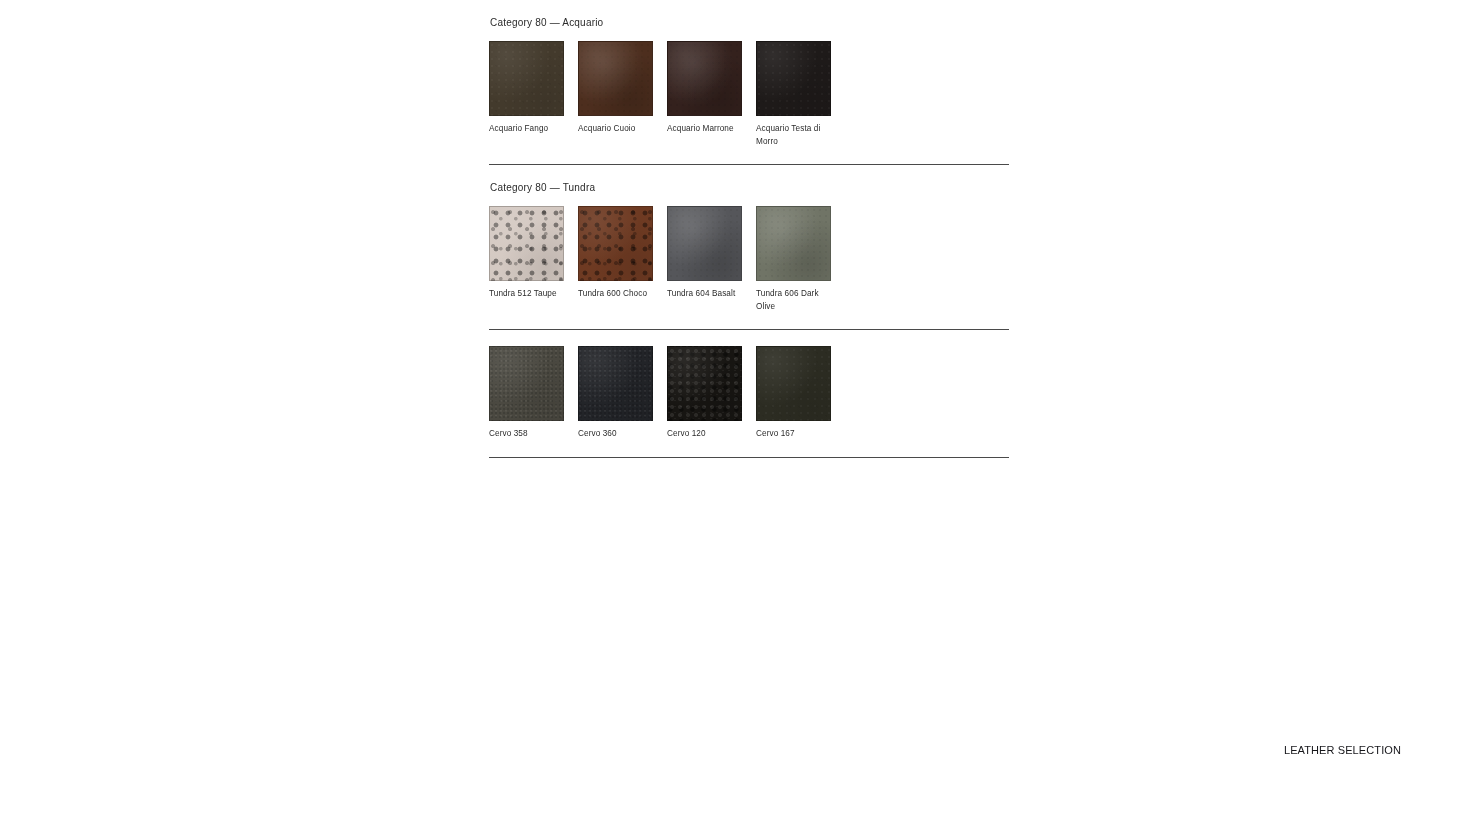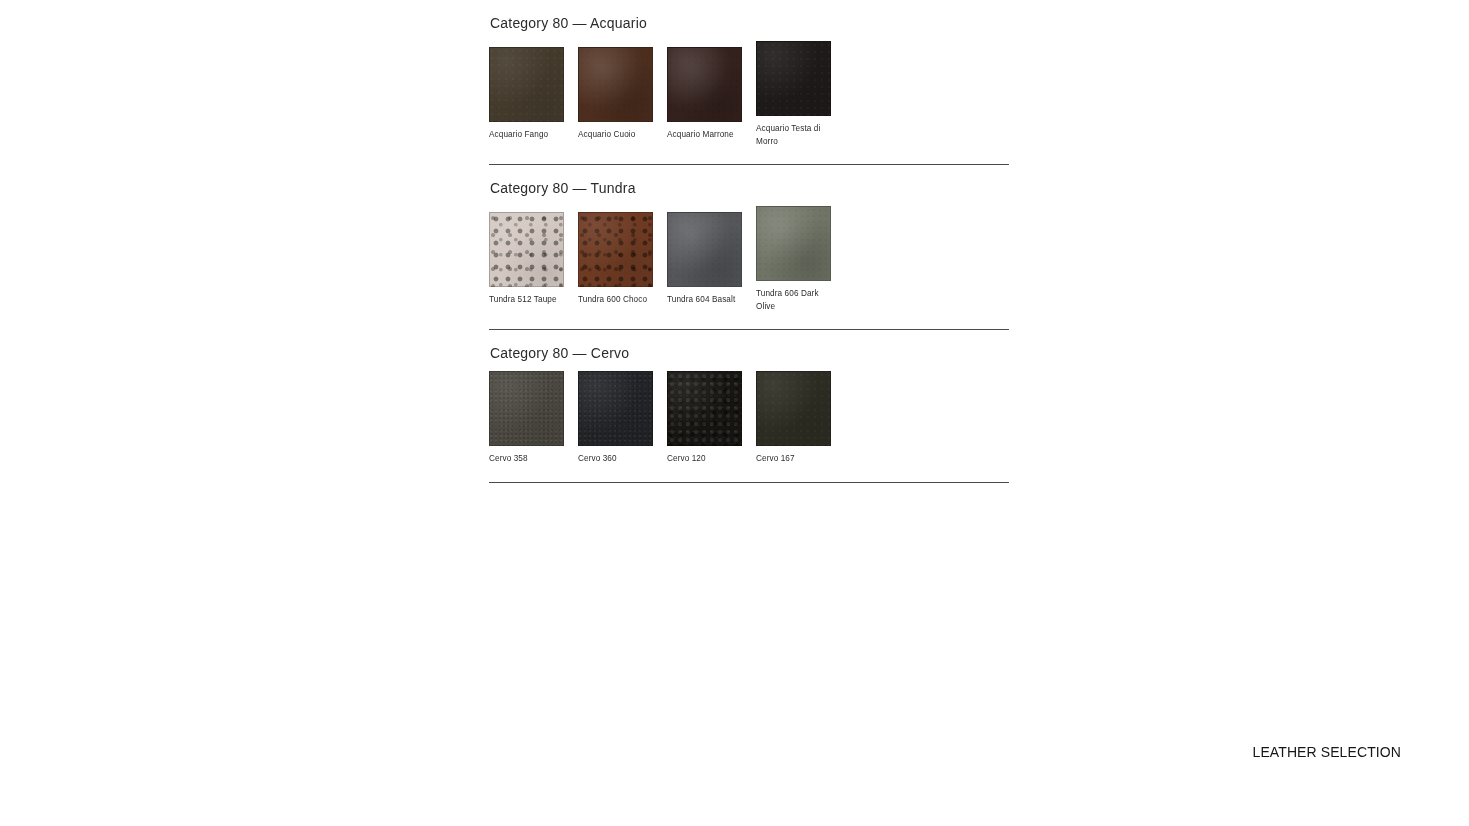--- a/index.html
+++ b/index.html
@@ -24,31 +24,31 @@
     width: 520px;
   }
 
   .category-block {
     position: relative;
     padding-top: 16px;
   }
   .category-block:first-child { padding-top: 16px; }
 
   .category-title {
-    font-size: 14px;
+    font-size: 10px;
     line-height: 14px;
     letter-spacing: 0.2px;
     color: #2b2b2b;
     margin: 0 0 11px 1px;
     font-weight: 400;
   }
 
   .swatch-row {
     display: flex;
-    align-items: center;
+    align-items: flex-start;
     gap: 14px;
   }
 
   .swatch-cell {
     width: 75px;
     flex: 0 0 75px;
   }
 
   .swatch-chip {
     width: 75px;
@@ -124,21 +124,21 @@
     height: 0;
     border-top: 1px solid #4a4a4a;
     margin-top: 16px;
     width: 520px;
   }
 
   .footer-brand {
     position: absolute;
     right: 68px;
     top: 744px;
-    font-size: 14px;
+    font-size: 11px;
     letter-spacing: 0.1px;
     color: #16161a;
     white-space: nowrap;
   }
 </style>
 </head>
 <body>
 
 <div class="sheet">
 
@@ -180,21 +180,20 @@
           <div class="swatch-label">Tundra 604 Basalt</div>
         </div>
         <div class="swatch-cell">
           <div class="swatch-chip grain-soft" style="background-color: rgb(112, 116, 102);"></div>
           <div class="swatch-label">Tundra 606 Dark Olive</div>
         </div>
       </div>
       <div class="divider"></div>
     </div>
     <div class="category-block">
-      <div class="category-title">Category 80 — Cervo</div>
       <div class="swatch-row">
         <div class="swatch-cell">
           <div class="swatch-chip grain-fine" style="background-color: rgb(74, 72, 64);"></div>
           <div class="swatch-label">Cervo 358</div>
         </div>
         <div class="swatch-cell">
           <div class="swatch-chip grain-fine" style="background-color: rgb(34, 36, 40);"></div>
           <div class="swatch-label">Cervo 360</div>
         </div>
         <div class="swatch-cell">

